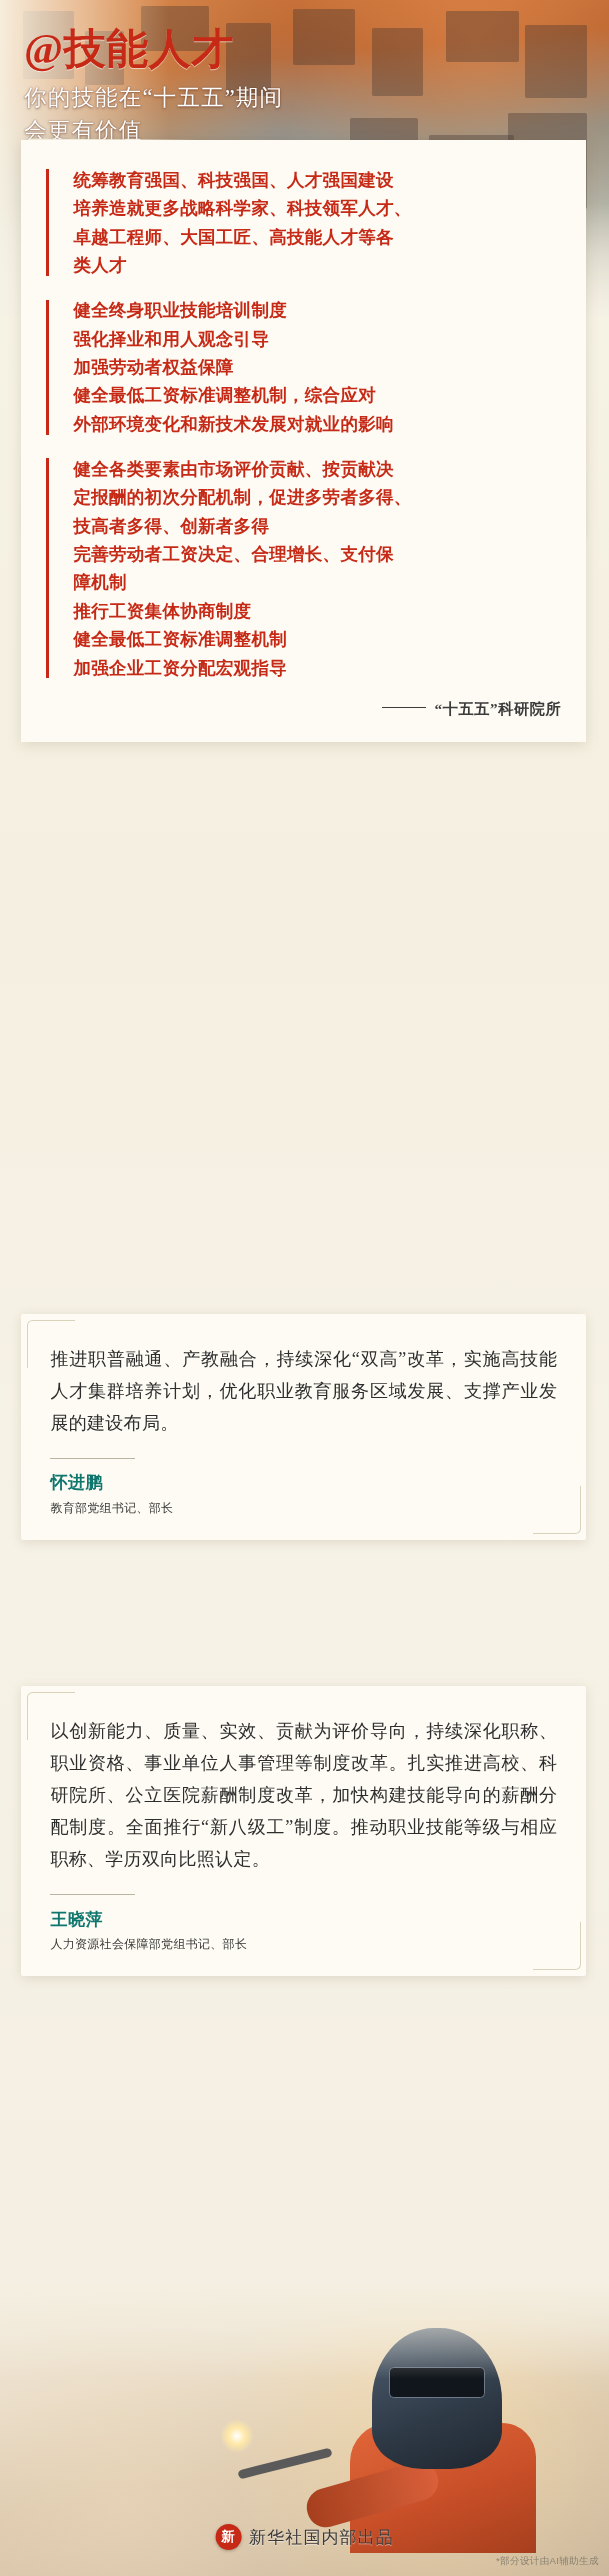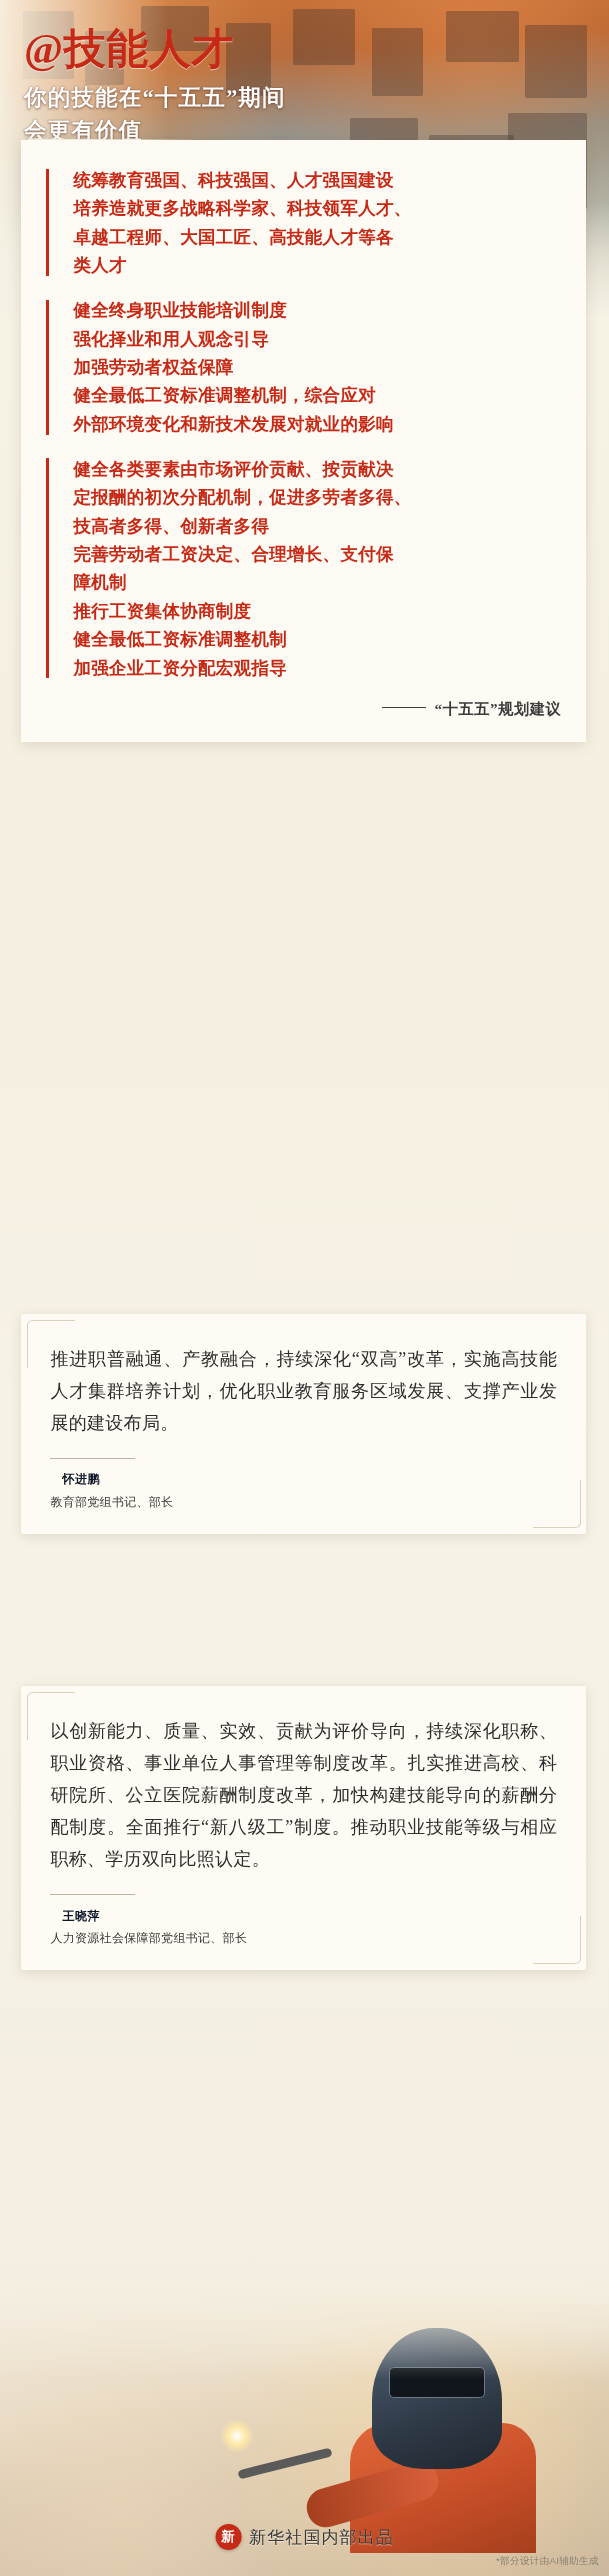--- a/index.html
+++ b/index.html
@@ -65,21 +65,21 @@
     font-family: "Liberation Serif", serif;
     font-weight: bold;
     font-size: 42px;
     line-height: 1.05;
     color: #c62a17;
     letter-spacing: 0.6px;
     text-shadow: 0 1.1px 0 rgba(255,255,255,.55);
   }
   .title-sub1, .title-sub2 {
     font-family: "Liberation Serif", serif;
-    font-weight: bold;
+    font-weight: normal;
     font-size: 22.6px;
     line-height: 1.35;
     color: #ffffff;
     letter-spacing: 1.1px;
     text-shadow: 0 1.1px 2.8px rgba(90,40,20,.55), 0 0 1.1px rgba(90,40,20,.8);
   }
   .title-sub1 { margin-top: 12.4px; }
   .title-sub2 { margin-top: 2.3px; }
 
   
@@ -179,24 +179,23 @@
   }
   .q-rule {
     margin-top: 19px;
     width: 85px;
     border-top: 1.1px solid #b9b5a2;
   }
   .q-name {
     margin-top: 12.4px;
     font-family: "Liberation Serif", serif;
     font-weight: bold;
-    font-size: 12px;
-    color: #0f172a;
+    font-size: 17px;
+    color: #0f766e;
     letter-spacing: 0.6px;
-    margin-left: 12px;
   }
   .q-title {
     margin-top: 5.6px;
     font-family: "Liberation Serif", serif;
     font-size: 12px;
     color: #3a3a3a;
     letter-spacing: 0.3px;
   }
 
   #quote-1 { top: 1314px; }
@@ -364,21 +363,21 @@
       <div class="p-line">定报酬的初次分配机制，促进多劳者多得、</div>
       <div class="p-line">技高者多得、创新者多得</div>
       <div class="p-line">完善劳动者工资决定、合理增长、支付保</div>
       <div class="p-line">障机制</div>
       <div class="p-line">推行工资集体协商制度</div>
       <div class="p-line">健全最低工资标准调整机制</div>
       <div class="p-line">加强企业工资分配宏观指导</div>
     </div>
 
     <div class="signature">
-      <span class="dash"></span><span>“十五五”规划建议</span>
+      <span class="dash"></span><span>“十五五”科研院所</span>
     </div>
   </div>
 
   <div class="quote-card" id="quote-1">
     <div class="quote-text">推进职普融通、产教融合，持续深化“双高”改革，实施高技能人才集群培养计划，优化职业教育服务区域发展、支撑产业发展的建设布局。</div>
     <div class="q-rule"></div>
     <div class="q-name">怀进鹏</div>
     <div class="q-title">教育部党组书记、部长</div>
   </div>
 

